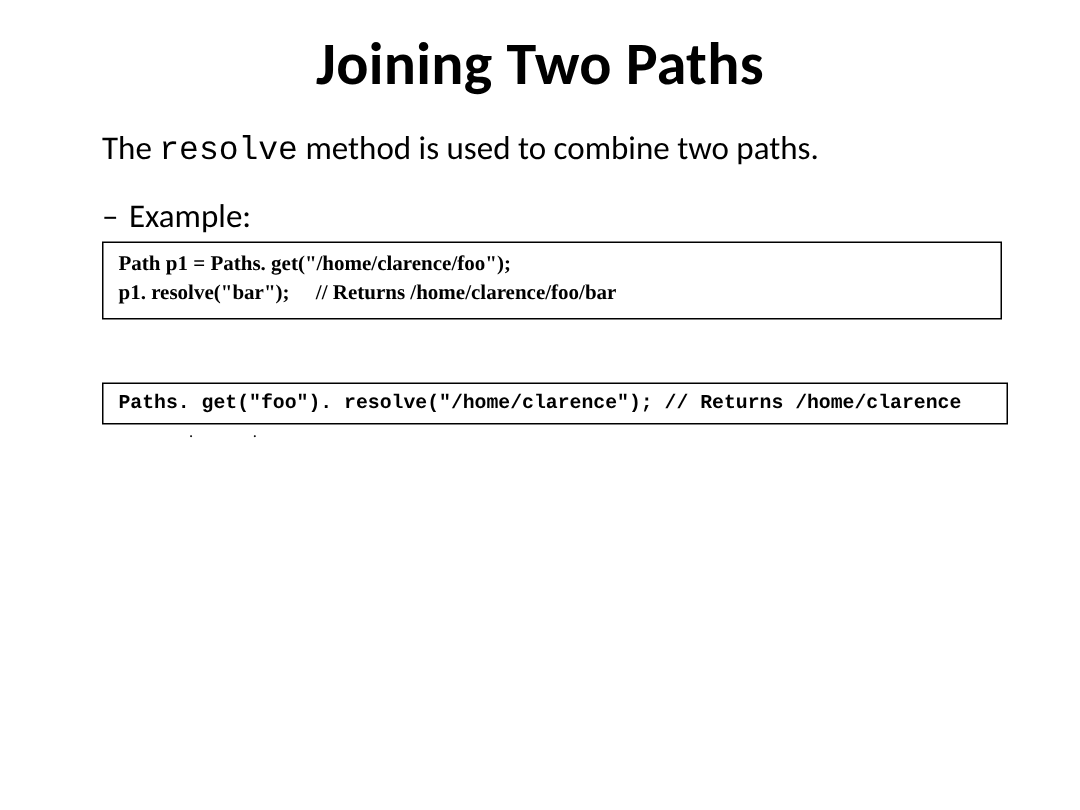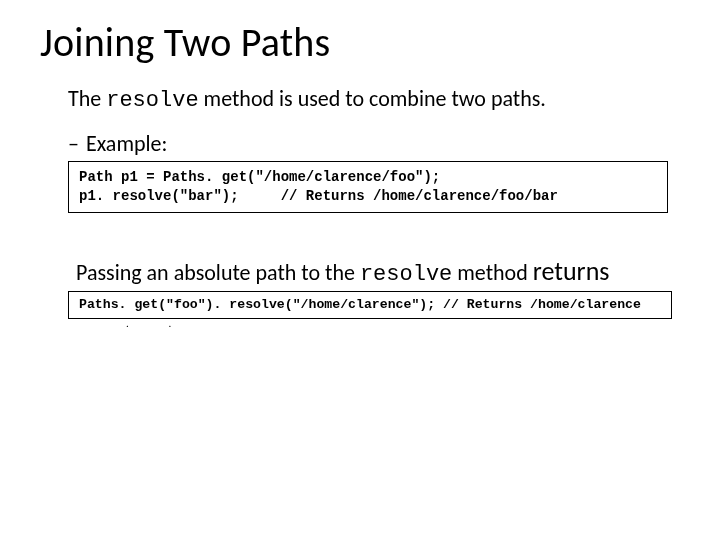--- a/index.html
+++ b/index.html
@@ -11,22 +11,23 @@
     font-family: Calibri, "Segoe UI", Arial, sans-serif;
     color: #000;
   }
   .slide {
     width: 720px;
     height: 540px;
     box-sizing: border-box;
     padding: 18px 40px 0 40px;
   }
   .title {
+    text-align: center;
     font-size: 40px;
-    font-weight: 400;
+    font-weight: 700;
     margin: 0 0 18px 0;
     letter-spacing: 0.2px;
   }
   .body {
     padding-left: 28px;
   }
   .p1 {
     font-size: 22px;
     margin: 0 0 6px 0;
   }
@@ -38,21 +39,21 @@
     margin: 17px 0 4px 0;
   }
   .dash {
     display: inline-block;
     width: 18px;
   }
   .codebox {
     border: 1.5px solid #000;
     margin: 2px 12px 0 0;
     padding: 6px 10px 6px 10px;
-    font-family: Liberation Mono, monospace;
+    font-family: Liberation Serif, serif;
     font-size: 14px;
     line-height: 1.35;
     white-space: pre;
     font-weight: bold;
   }
   .spacer {
     height: 42px;
   }
   .p2 {
     font-size: 22px;
@@ -95,23 +96,20 @@
 
     <p class="bullet">
       <span class="dash">–</span><span>Example:</span>
     </p>
 
     <div class="codebox"><span>Path p1 = Paths. get("/home/clarence/foo");</span>
 <span>p1. resolve("bar");     // Returns /home/clarence/foo/bar</span></div>
 
     <div class="spacer"></div>
 
-    <p class="p2">
-      <span>Passing an absolute path to the </span><span class="mono">resolve</span><span> method </span><span class="big">returns</span>
-    </p>
 
     <div class="codebox2"><span>Paths. get("foo"). resolve("/home/clarence"); // Returns /home/clarence</span></div>
 
     <div class="under-stubs">
       <span>.</span>&nbsp;&nbsp;&nbsp;&nbsp;&nbsp;&nbsp;&nbsp;&nbsp;&nbsp;&nbsp;&nbsp;&nbsp;&nbsp;&nbsp;&nbsp;&nbsp;<span>.</span>
     </div>
 
   </div>
 </div>
 

